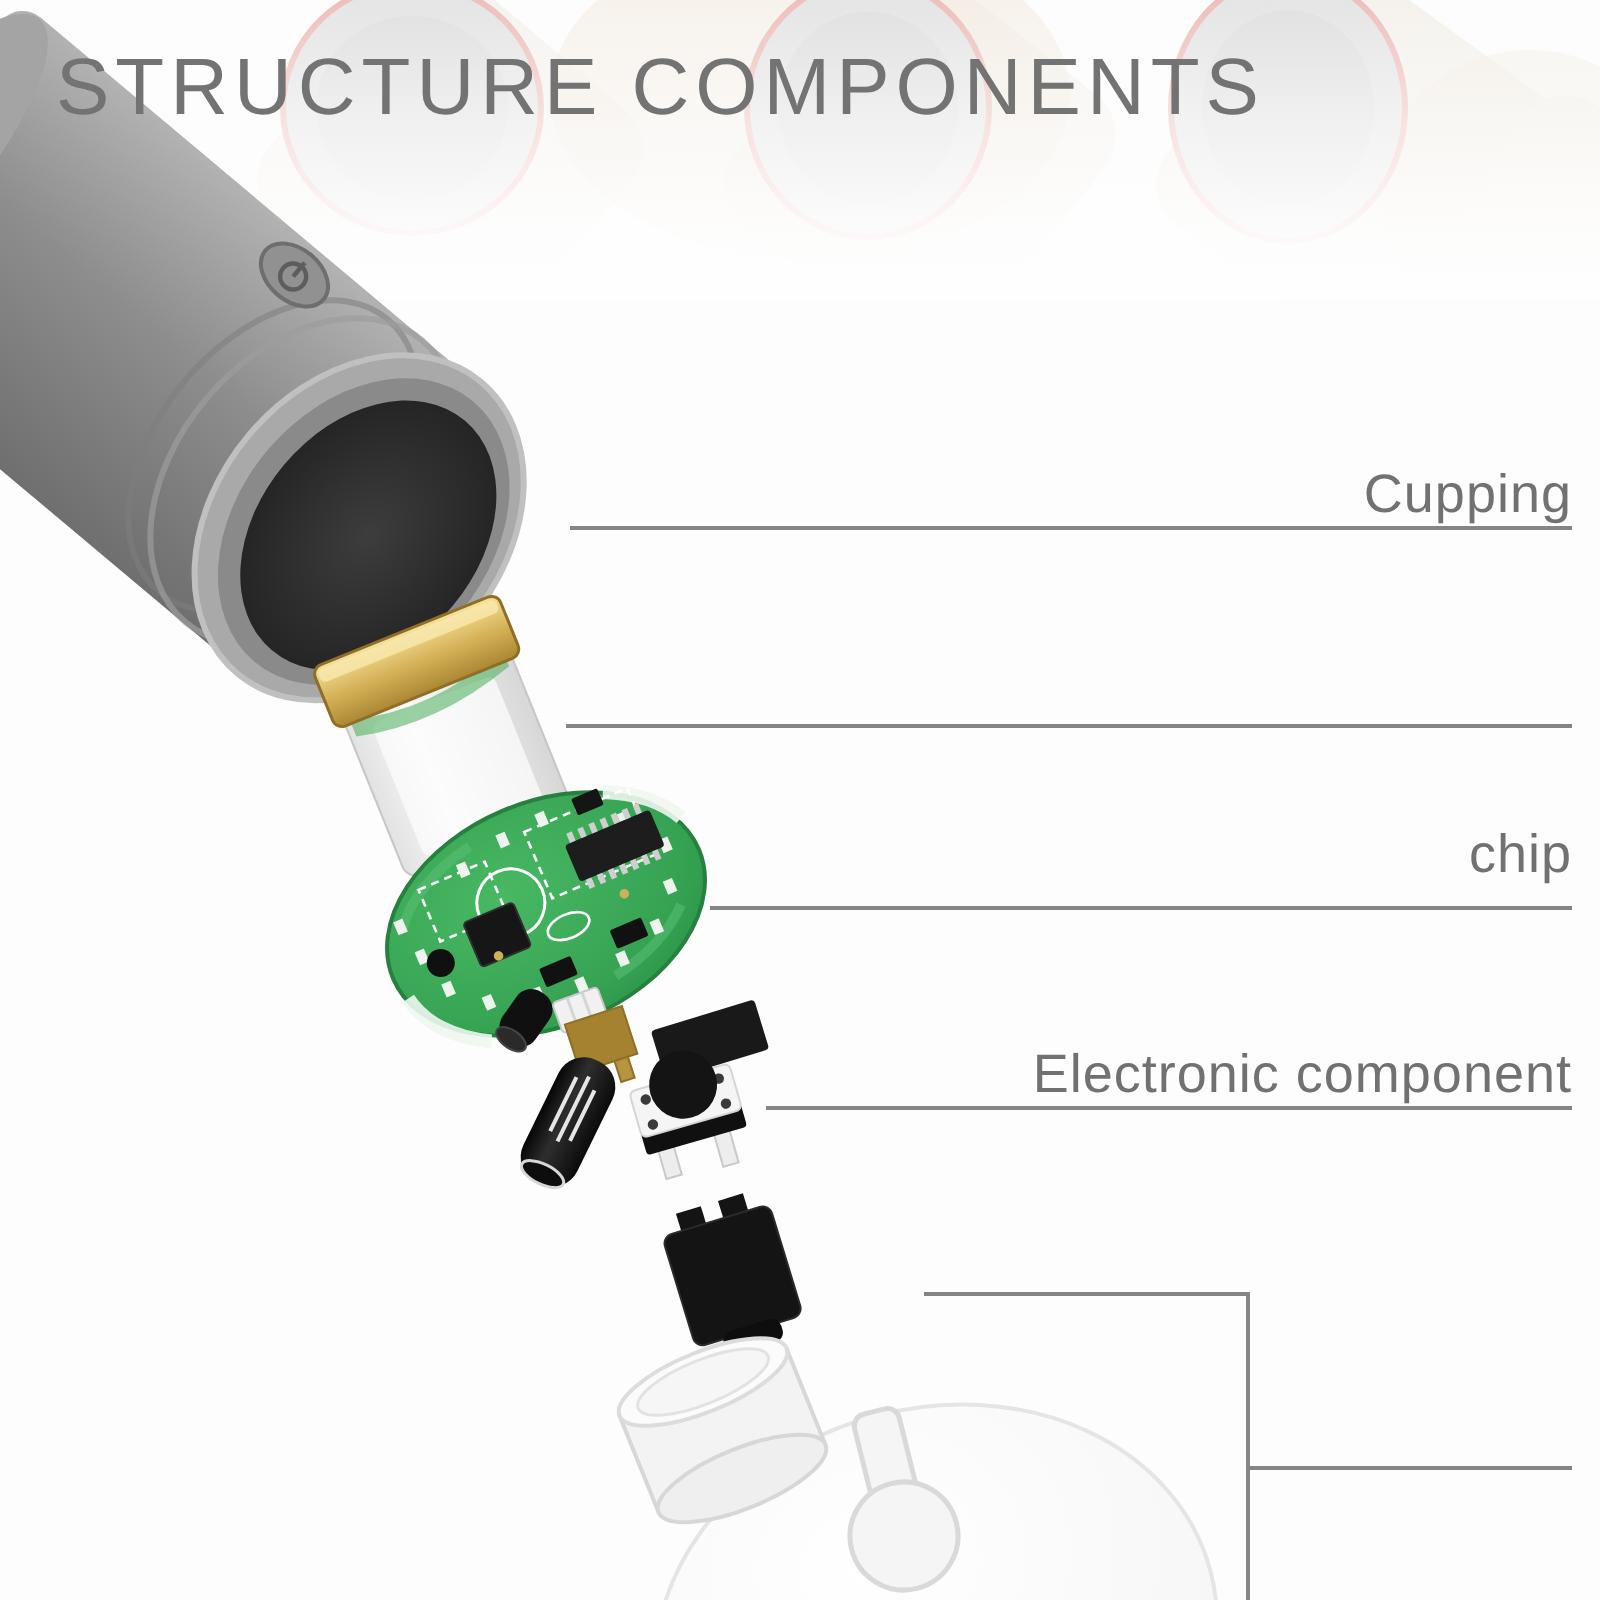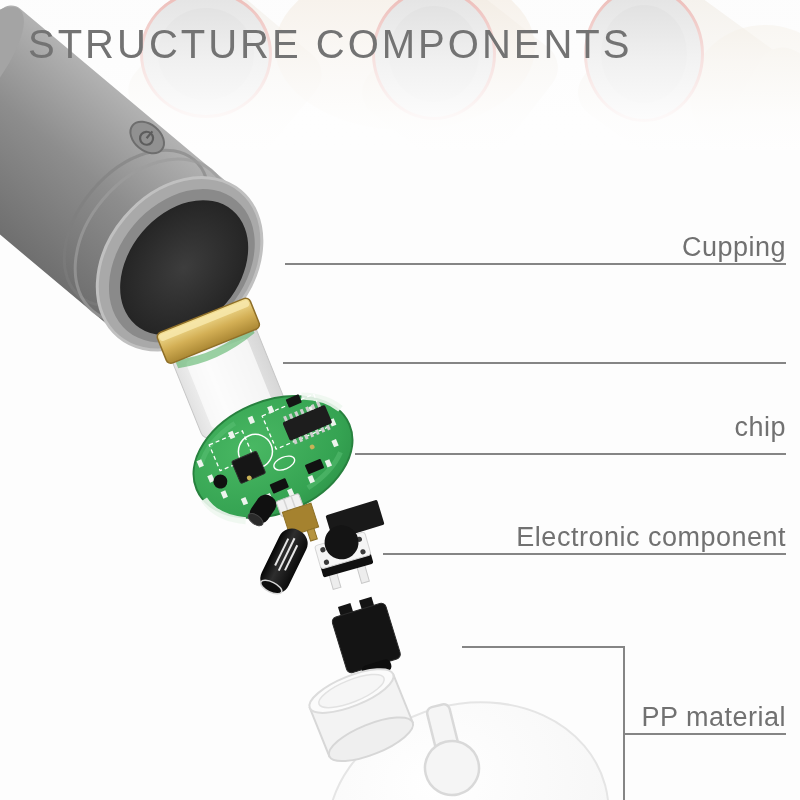--- a/index.html
+++ b/index.html
@@ -239,21 +239,20 @@
       <rect x="-45" y="-28" width="90" height="52" fill="#f3f3f3" stroke="#d7d7d7" stroke-width="2"></rect>
       <ellipse cx="0" cy="24" rx="45" ry="15" fill="#efefef" stroke="#d7d7d7" stroke-width="2"></ellipse>
       <ellipse cx="0" cy="-28" rx="45" ry="15" fill="#fbfbfb" stroke="#dcdcdc" stroke-width="2"></ellipse>
       <ellipse cx="0" cy="-28" rx="35" ry="11" fill="#f6f6f6" stroke="#e2e2e2" stroke-width="1.5"></ellipse>
     </g>
   </svg>
 
   <div class="callout" style="top:232px;">Cupping</div>
   <div class="callout" style="top:412px;">chip</div>
   <div class="callout" style="top:522px;">Electronic component</div>
-  <div class="callout" style="top:702px;">PP material</div>
 
   <div class="leader h" style="left:285px;top:263px;width:501px;"></div>
   <div class="leader h" style="left:283px;top:362px;width:503px;"></div>
   <div class="leader h" style="left:355px;top:453px;width:431px;"></div>
   <div class="leader h" style="left:383px;top:553px;width:403px;"></div>
   <div class="leader h" style="left:462px;top:646px;width:161px;"></div>
   <div class="leader v" style="left:623px;top:646px;height:154px;"></div>
   <div class="leader h" style="left:623px;top:733px;width:163px;"></div>
 
 </div>

